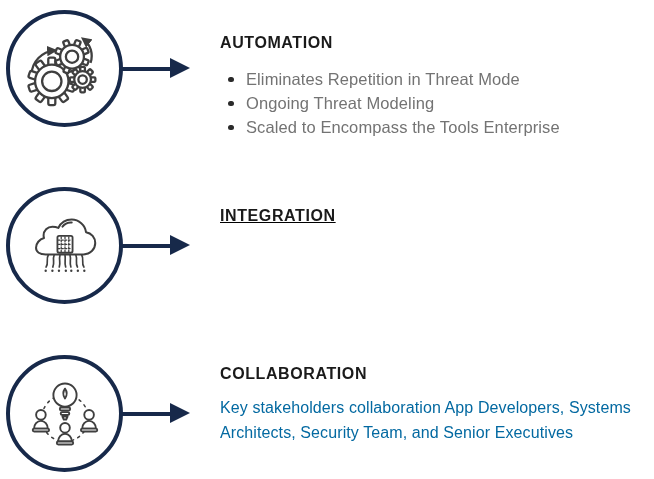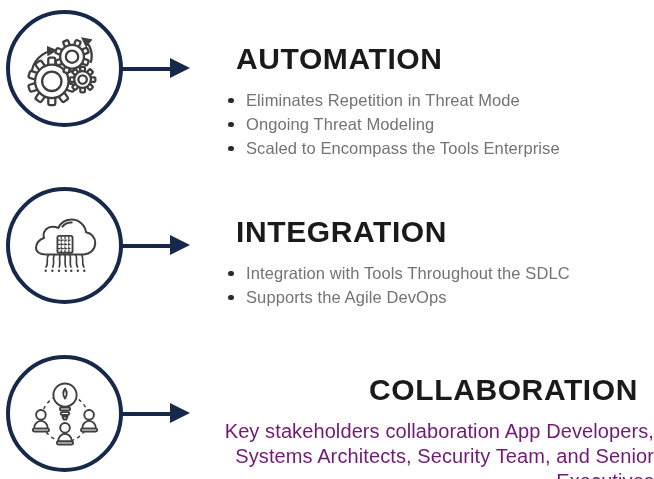--- a/index.html
+++ b/index.html
@@ -6,21 +6,21 @@
   #canvas{
     position:relative;
     width:654px;height:479px;
     background:#ffffff;
     font-family:"Liberation Sans", sans-serif;
     overflow:hidden;
   }
   .row{position:absolute;left:0;width:654px;}
   .row.r1{top:10px;height:140px;}
   .row.r2{top:187px;height:125px;}
-  .row.r3{top:355px;height:124px;text-align:right;}
+  .row.r3{top:355px;height:124px;}
 
   .badge{
     position:absolute;left:6px;top:0;
     width:109px;height:109px;
     border:4px solid #17294a;
     border-radius:50%;
     background:#fff;
     display:flex;align-items:center;justify-content:center;
   }
   .badge svg{display:block;}
@@ -29,41 +29,41 @@
   .arrow .stem{position:absolute;left:0;top:8.5px;width:50px;height:4px;background:#17294a;}
   .arrow .head{
     position:absolute;right:0;top:0;width:0;height:0;
     border-left:20px solid #17294a;
     border-top:10.5px solid transparent;
     border-bottom:10.5px solid transparent;
   }
 
   .content{position:absolute;left:220px;width:434px;}
   .r1 .content{top:20px;}
-  .r2 .content{top:16px;}
+  .r2 .content{top:16px;text-decoration:underline;}
   .r3 .content{top:6px;}
 
   h2{
-    margin:16px;
-    font-size:30px;line-height:26px;
+    margin:0;
+    font-size:16px;line-height:26px;
     font-weight:700;letter-spacing:.6px;
     color:#1a1a1a;
   }
   ul{
     margin:11px 0 0 0;padding:0;list-style:none;
     font-size:16.5px;line-height:24px;color:#737373;letter-spacing:.1px;
   }
   li{position:relative;padding-left:26px;}
   li::before{
     content:"";position:absolute;left:8px;top:9.5px;
     width:5.5px;height:5.5px;border-radius:50%;background:#2a2a2a;
   }
   p.desc{
     margin:8px 0 0 0;max-width:436px;
-    font-size:20px;line-height:25px;color:#701a75;letter-spacing:.1px;
+    font-size:16px;line-height:25px;color:#0369a1;letter-spacing:.1px;
   }
 </style>
 </head>
 <body>
 
 <div id="canvas">
 
   <div class="row r1">
     <div class="badge">
       <svg width="88" height="88" viewBox="0 0 100 100">
@@ -183,24 +183,20 @@
           </g>
         </g>
       </svg>
     </div>
     <div class="arrow">
       <div class="stem"></div>
       <div class="head"></div>
     </div>
     <div class="content">
       <h2>INTEGRATION</h2>
-      <ul>
-        <li>Integration with Tools Throughout the SDLC</li>
-        <li>Supports the Agile DevOps</li>
-      </ul>
     </div>
   </div>
 
   <div class="row r3">
     <div class="badge">
       <svg width="86" height="86" viewBox="0 0 100 100">
         <defs>
           <g id="person">
             <circle cx="0" cy="-7" r="5.6"></circle>
             <path d="M-8,9 a8,9 0 0 1 16,0 z"></path>

